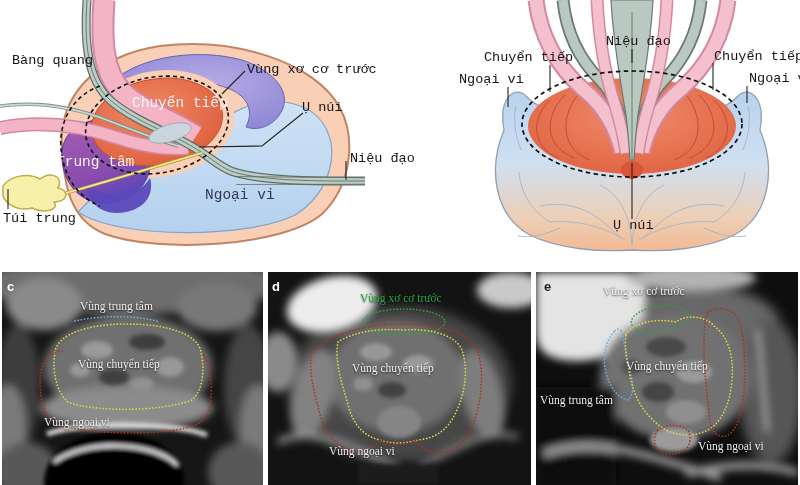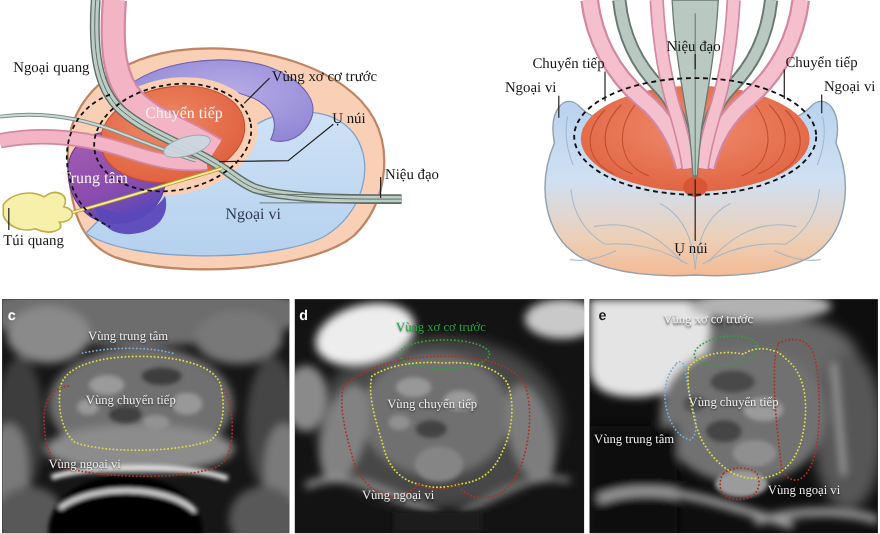--- a/index.html
+++ b/index.html
@@ -1,19 +1,19 @@
 <!DOCTYPE html>
 <html><head>
 <meta charset="utf-8">
 <style>
   html,body{margin:0;padding:0;background:#fff;}
   .stage{position:relative;width:800px;height:485px;background:#ffffff;overflow:hidden;
          font-family:"Liberation Serif",serif;}
   .stage svg{position:absolute;display:block;}
-  .lbl{position:absolute;font-family:Liberation Serif, serif;font-size:13.5px;color:#151515;
+  .lbl{position:absolute;font-family:Liberation Mono, monospace;font-size:13.5px;color:#151515;
        white-space:nowrap;line-height:1.05;}
   .lbl-white{color:#f8f3f5;font-size:14.5px;}
   .lbl-navy{color:#2f3b52;font-size:14.5px;}
   .panel{position:absolute;top:272px;height:213px;background:#101010;overflow:hidden;}
   .panel svg{position:absolute;left:0;top:0;}
   .mlbl{position:absolute;font-family:"Liberation Serif",serif;font-size:11.5px;color:#f0eeee;
         white-space:nowrap;text-shadow:0 1px 2px rgba(0,0,0,.75);}
   .mlbl-green{color:#27a542;text-shadow:0 1px 2px rgba(0,0,0,.6);}
   .pletter{position:absolute;font-family:"Liberation Sans",sans-serif;font-weight:bold;
            font-size:13px;color:#ffffff;}
@@ -165,28 +165,28 @@
     <g stroke="#222" stroke-width="1.1" fill="none">
       <path d="M 232,49 L 232,63"></path>
       <path d="M 150,65 L 150,92"></path>
       <path d="M 313,63 L 313,90"></path>
       <path d="M 108,87 L 108,107"></path>
       <path d="M 347,86 L 347,103"></path>
       <path d="M 232,163 L 232,219"></path>
     </g>
   </svg>
 
-  <div class="lbl" style="left:12px;top:54px">Ngoại quang</div>
+  <div class="lbl" style="left:12px;top:54px">Bàng quang</div>
   <div class="lbl" style="left:247px;top:63px">Vùng xơ cơ trước</div>
   <div class="lbl lbl-white" style="left:132px;top:96px">Chuyển tiếp</div>
   <div class="lbl" style="left:302px;top:101px">Ụ núi</div>
   <div class="lbl lbl-white" style="left:56px;top:155px">Trung tâm</div>
   <div class="lbl" style="left:350px;top:152px">Niệu đạo</div>
   <div class="lbl lbl-navy" style="left:205px;top:188px">Ngoại vi</div>
-  <div class="lbl" style="left:3px;top:212px">Túi quang</div>
+  <div class="lbl" style="left:3px;top:212px">Túi trung</div>
 
   <div class="lbl" style="left:606px;top:35px">Niệu đạo</div>
   <div class="lbl" style="left:484px;top:51px">Chuyển tiếp</div>
   <div class="lbl" style="left:714px;top:50px">Chuyển tiếp</div>
   <div class="lbl" style="left:459px;top:73px">Ngoại vi</div>
   <div class="lbl" style="left:749px;top:72px">Ngoại vi</div>
   <div class="lbl" style="left:613px;top:219px">Ụ núi</div>
 
   <div class="panel" style="left:2px;width:261px">
     <svg width="261" height="213" viewBox="0 0 261 213">

